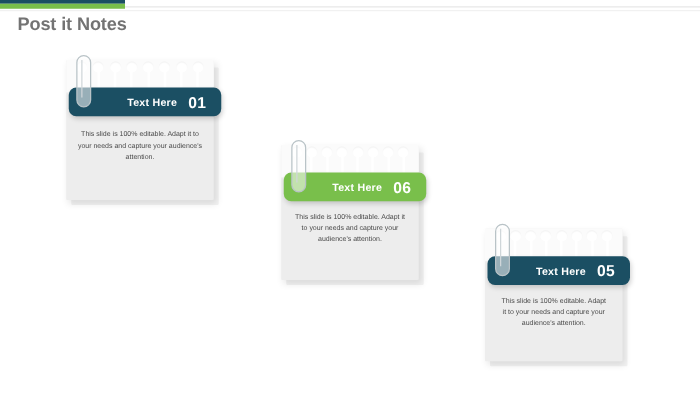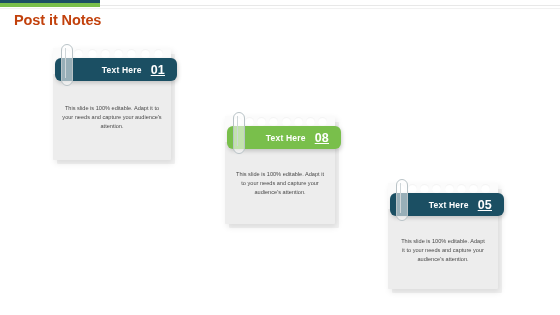--- a/index.html
+++ b/index.html
@@ -49,21 +49,21 @@
     background: #f1f1f1;
   }
 
   
   #page-title {
     position: absolute;
     left: 14px;
     top: 12px;
     font-size: 14.5px;
     font-weight: bold;
-    color: #c2410c;
+    color: #737373;
     letter-spacing: -0.1px;
   }
 
   
   .note {
     position: absolute;
   }
   .note-shadow {
     position: absolute;
     left: 4px;
@@ -146,21 +146,21 @@
     top: 3px;
     width: 1.4px;
     height: 30px;
     background: #cfd6d9;
   }
 
   
   .pill {
     position: absolute;
     left: 2px;
-    top: 10px;
+    top: 22px;
     width: calc(100% + 4px);
     height: 23px;
     border-radius: 6px;
     display: flex;
     align-items: center;
     justify-content: flex-end;
     padding-right: 12px;
     box-sizing: border-box;
     z-index: 5;
     box-shadow: 1px 2px 4px rgba(0,0,0,0.18);
@@ -172,21 +172,20 @@
     font-size: 8.5px;
     font-weight: bold;
     letter-spacing: 0.2px;
     margin-right: 9px;
   }
   .pill .pill-num {
     color: #ffffff;
     font-size: 12.5px;
     font-weight: bold;
     letter-spacing: 0.2px;
-    text-decoration: underline;
   }
 
   
   .note-body {
     position: absolute;
     left: 8px;
     right: 8px;
     top: 56px;
     text-align: center;
     font-size: 5.6px;
@@ -248,21 +247,21 @@
       <div class="hole"></div>
         <div class="hole"></div>
         <div class="hole"></div>
       <div class="hole"></div>
         <div class="hole"></div>
     </div>
   </div>
   <div class="ring"></div>
   <div class="pill green">
     <span class="pill-label">Text Here</span>
-    <span class="pill-num">08</span>
+    <span class="pill-num">06</span>
   </div>
   <div class="note-body">This slide is 100% editable. Adapt it to your needs and capture your audience's attention.</div>
 </div>
 
 <div class="note" id="note-3">
   <div class="note-shadow"></div>
   <div class="note-paper"></div>
   <div class="note-tearstrip">
     <div class="holes">
       <div class="hole"></div>

